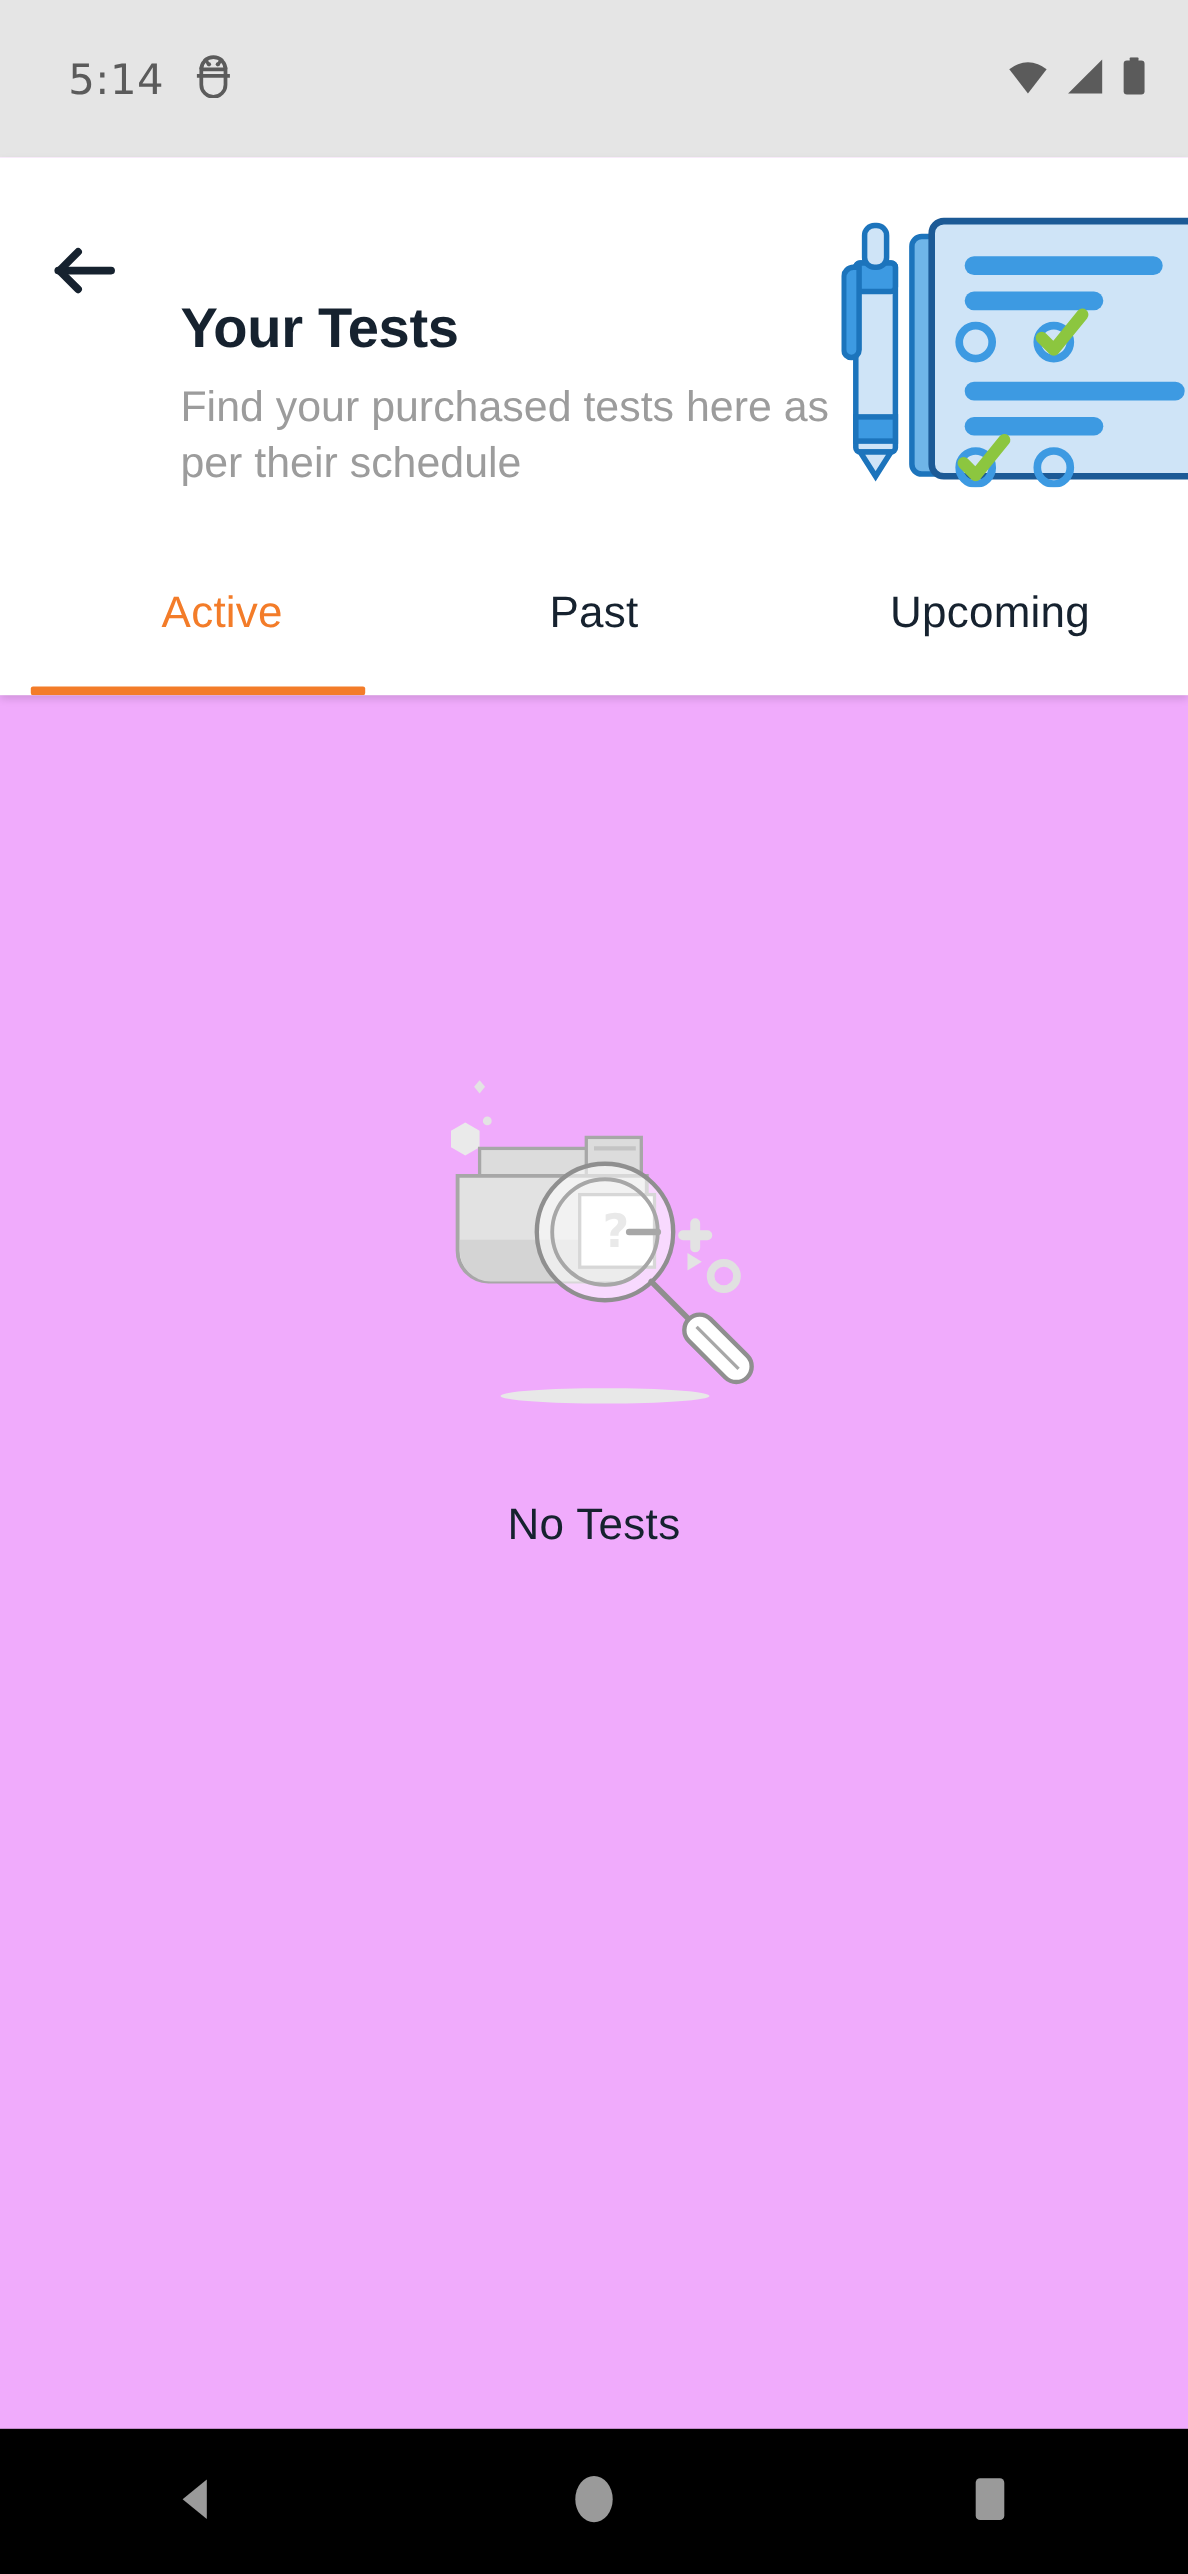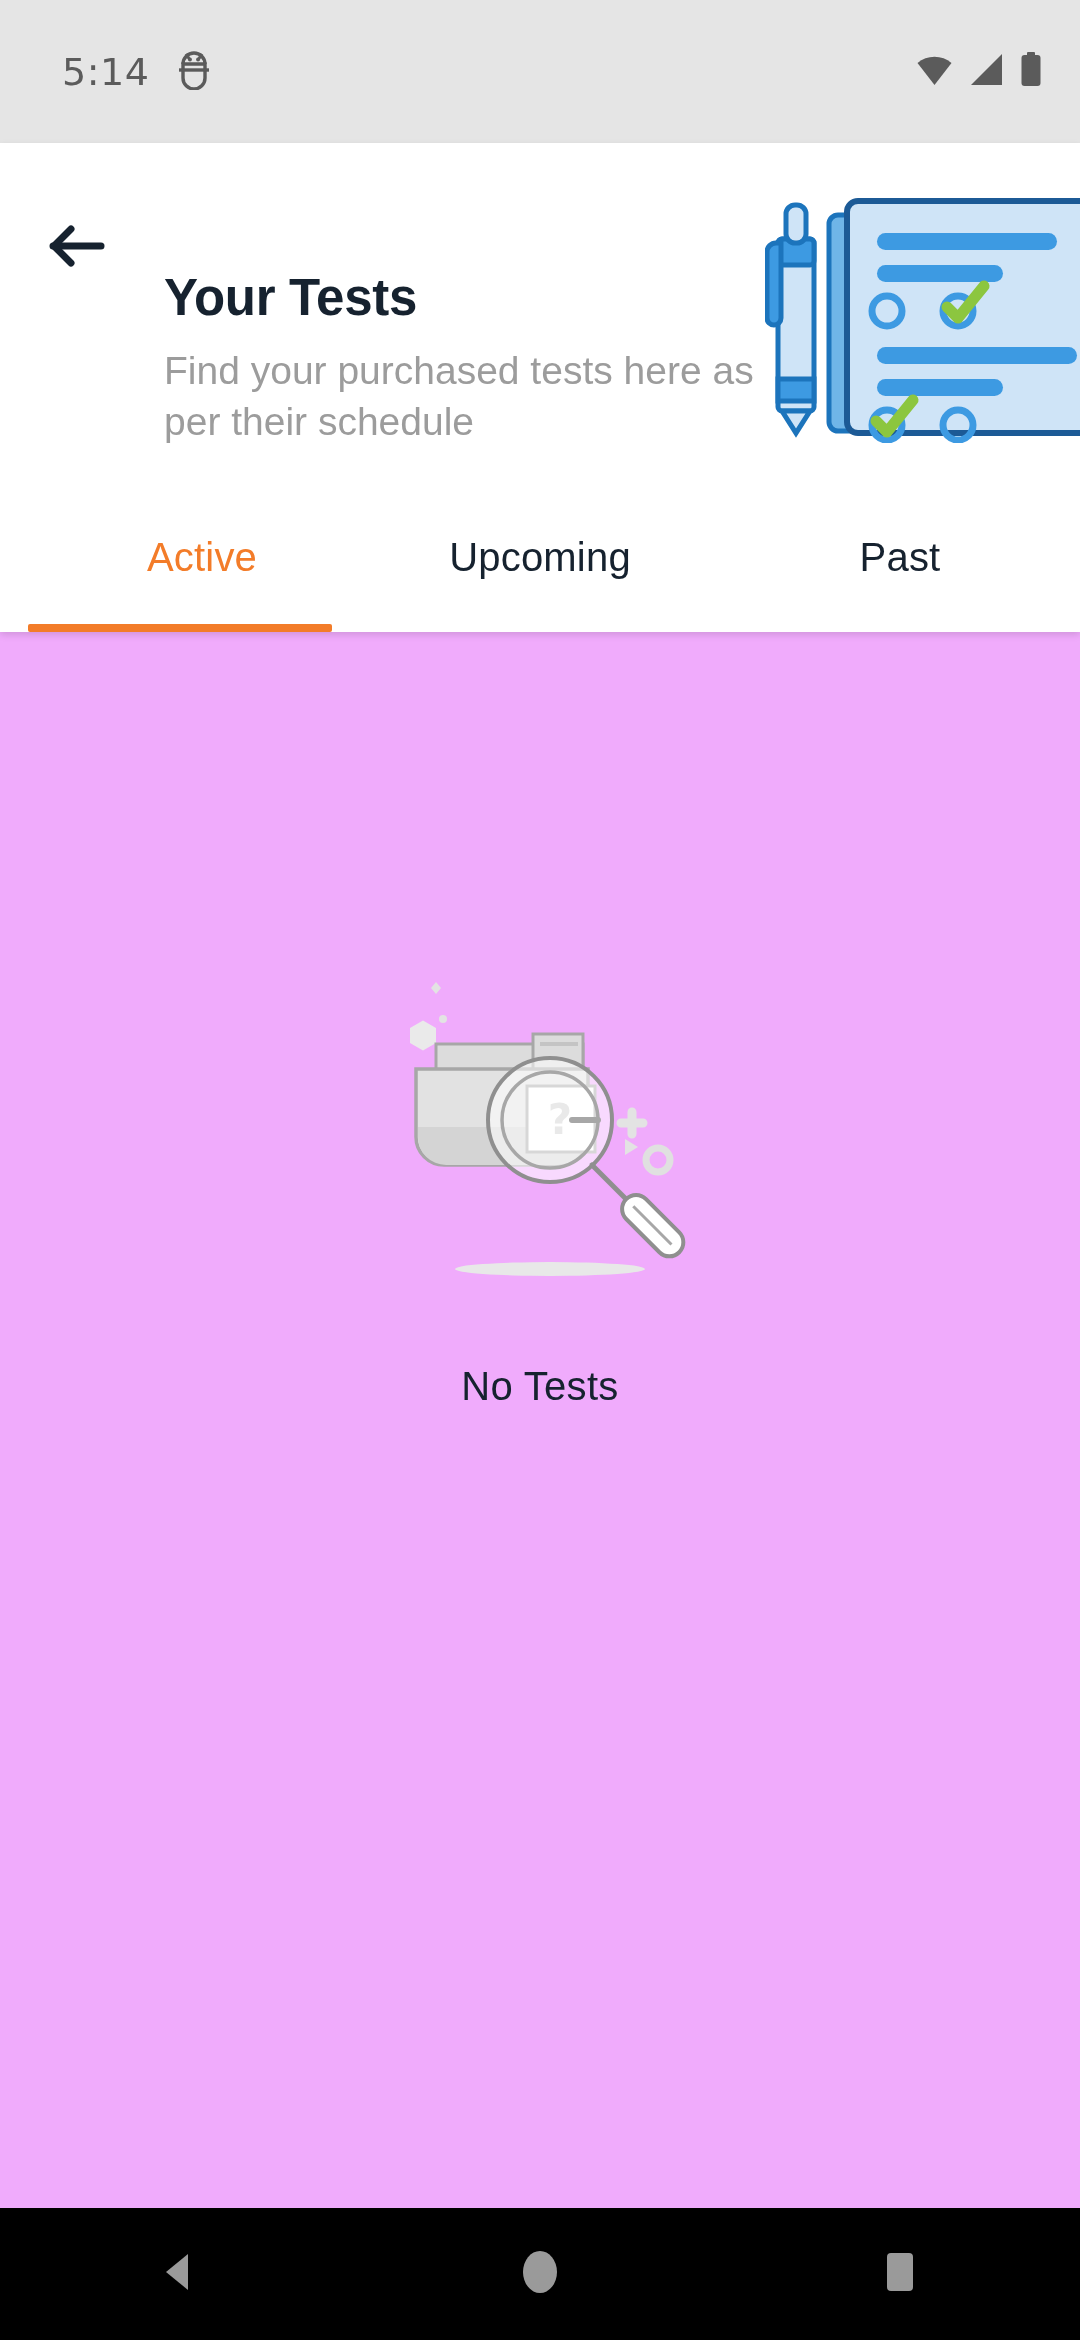--- a/index.html
+++ b/index.html
@@ -173,25 +173,25 @@
         <path d="M111 238 l11 11 l26 -32" fill="none" stroke="#8CC63F" stroke-width="11" stroke-linecap="round" stroke-linejoin="round"></path>
       </svg>
     </div>
 
     <div class="tabs">
       <div class="tab active">
         <div class="tab-label">Active</div>
         <div class="ind"></div>
       </div>
       <div class="tab">
-        <div class="tab-label">Upcoming</div>
+        <div class="tab-label">Past</div>
         <div class="ind"></div>
       </div>
       <div class="tab">
-        <div class="tab-label">Past</div>
+        <div class="tab-label">Upcoming</div>
         <div class="ind"></div>
       </div>
     </div>
   </div>
 
   <div class="empty">
     <div class="empty-illus">
       <svg width="340" height="340" viewBox="0 0 340 340">
 
         <path d="M61 26 l5 -6 l5 6 l-5 6 z" fill="#E3E3E3"></path>

